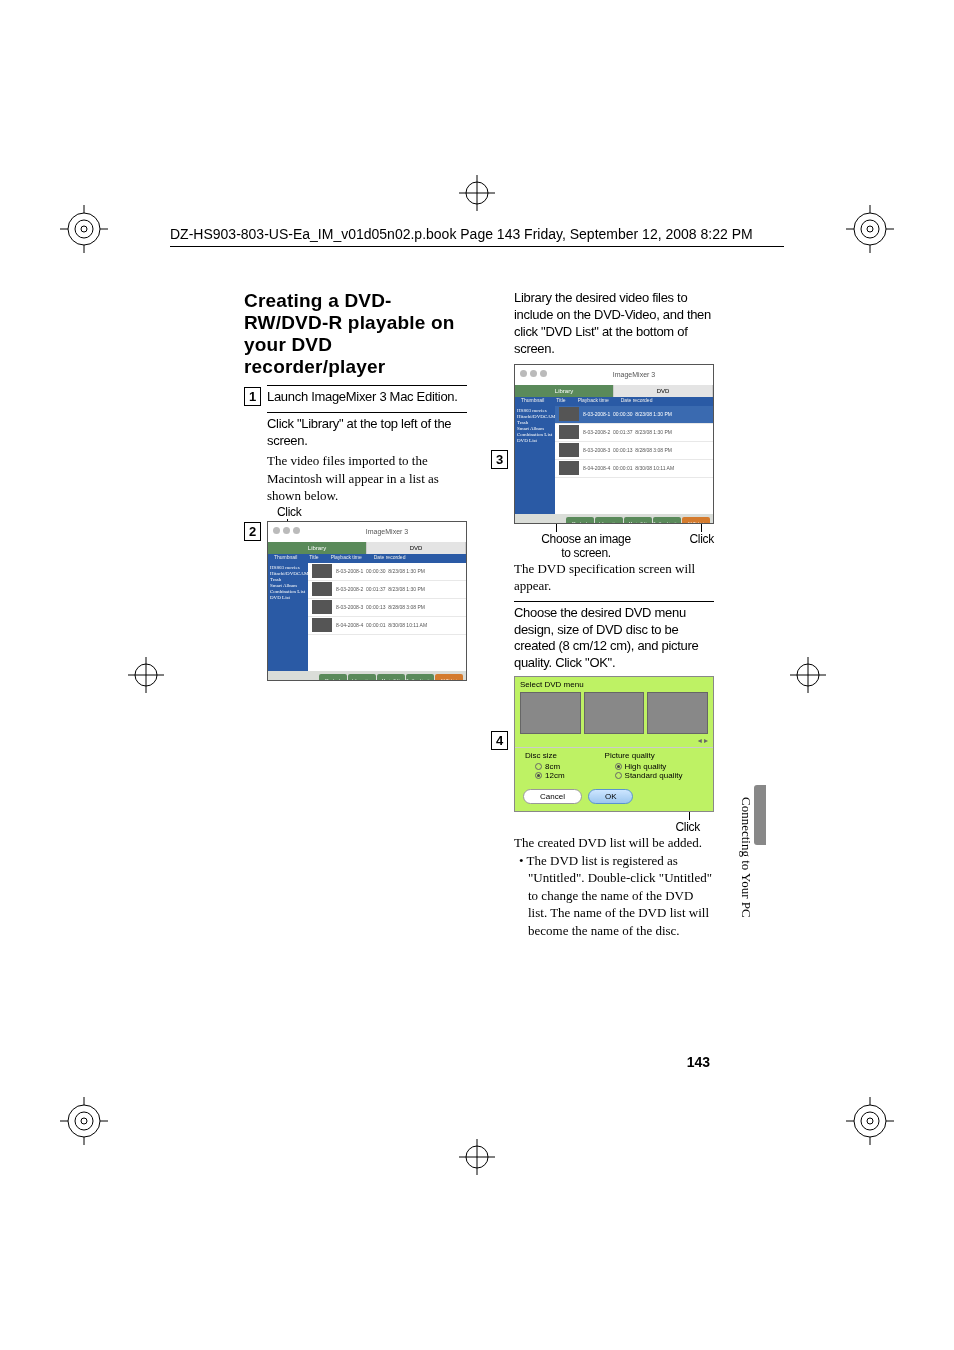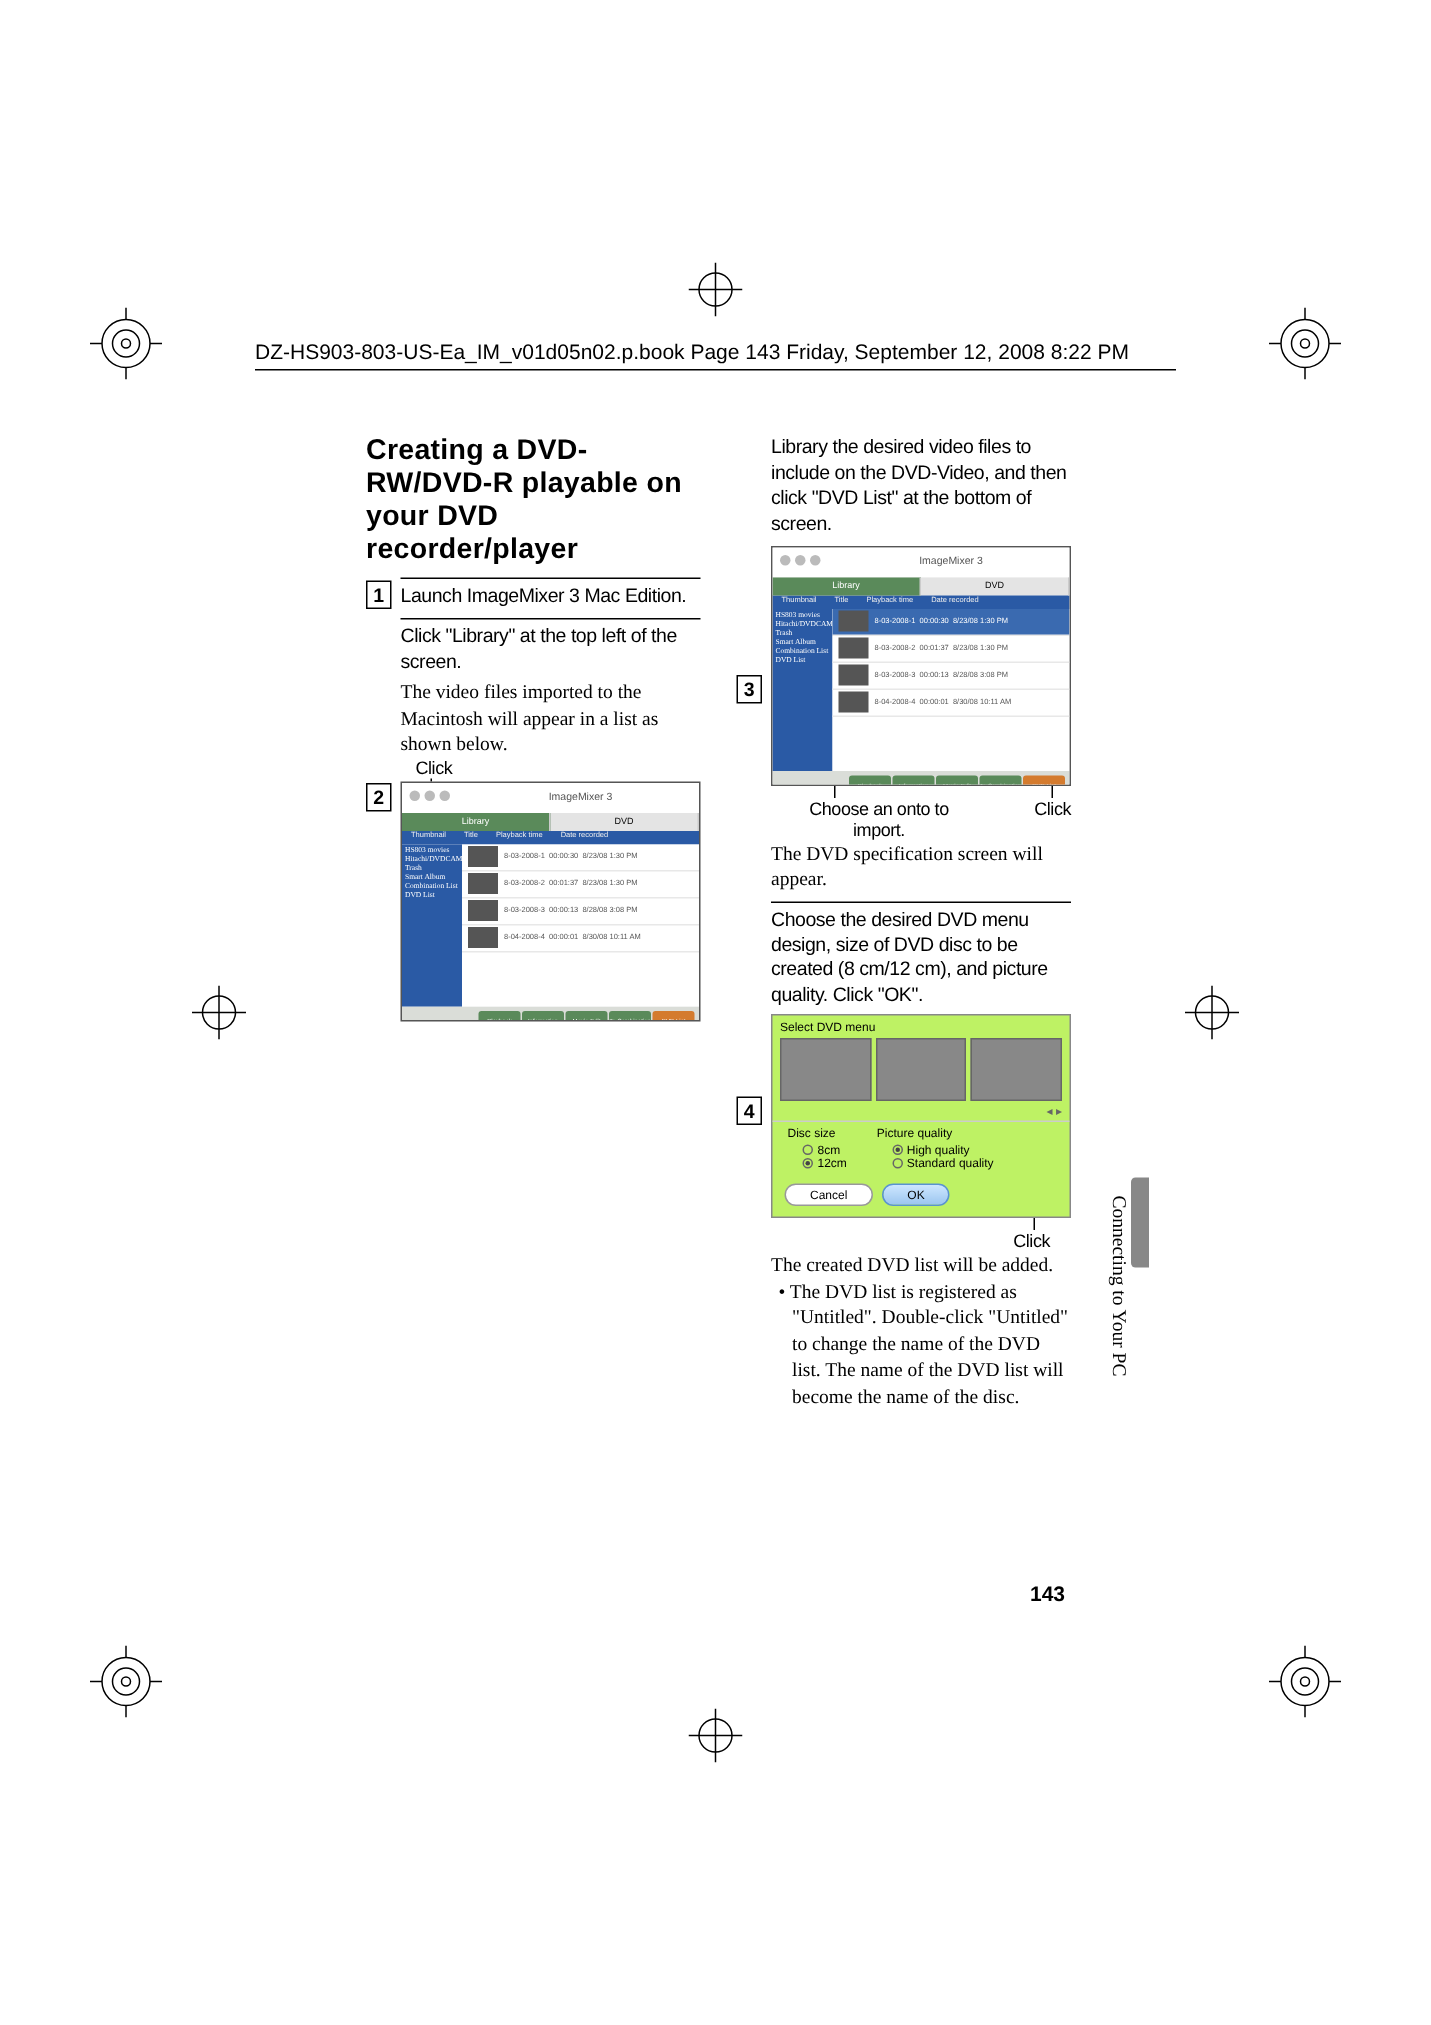--- a/index.html
+++ b/index.html
@@ -42,21 +42,21 @@
   .shot .hdr{height:9px;background:#2a5aa5;font-size:5px;color:#eee;display:flex;font-family:Arial,sans-serif}
   .shot .hdr span{padding:0 6px}
   .shot .bottom{height:20px;background:#daddd8;display:flex;justify-content:flex-end;gap:1px;padding:3px}
   .shot .btn{width:28px;background:#5a8a5a;border-radius:2px;font-size:4px;color:#fff;text-align:center;line-height:14px;font-family:Arial,sans-serif}
   .shot .btn.orange{background:#d47b2e}
   .dialog{border:1px solid #888;background:#bef264;position:relative;font-family:Arial,sans-serif;margin-top:4px}
   .dialog .dtitle{font-size:8px;padding:3px 5px}
   .dialog .thumbs{display:flex;gap:3px;padding:0 5px}
   .dialog .dthumb{flex:1;height:42px;background:#888;border:1px solid #666}
   .dialog .arrows{text-align:right;padding:2px 5px;font-size:8px;color:#666}
-  .dialog .opts{display:flex;padding:3px 10px 5px;font-size:8px;gap:20px;border-top:1px solid #ccc}
+  .dialog .opts{display:flex;padding:3px 10px 5px;font-size:8px;gap:40px;border-top:1px solid #ccc}
   .dialog .opts .group .lbl{margin-bottom:2px}
   .dialog .opts .group .opt{display:flex;align-items:center;gap:3px;margin-left:10px}
   .dialog .opts .radio{width:7px;height:7px;border:1px solid #666;border-radius:50%;display:inline-flex;align-items:center;justify-content:center}
   .dialog .opts .radio.sel::after{content:"";width:3px;height:3px;background:#444;border-radius:50%}
   .dialog .dbuttons{display:flex;justify-content:flex-start;gap:6px;padding:4px 8px 7px}
   .dialog .dbutton{font-size:8px;padding:2px 16px;border:1px solid #999;border-radius:8px;background:#fff}
   .dialog .dbutton.ok{background:linear-gradient(#cde6ff,#9cc6ef);border:1px solid #5a93cf}
   .bullet-list{font-size:13px;line-height:1.35;padding-left:14px;text-indent:-9px}
   .vert{position:absolute;right:200px;top:797px;font-size:13px;writing-mode:vertical-rl}
   .tab-stub{position:absolute;right:188px;top:785px;width:12px;height:60px;background:#888;border-radius:3px 0 0 3px}
@@ -235,21 +235,21 @@
             <div class="btn">Playback</div>
             <div class="btn">Information</div>
             <div class="btn">Movie Edit</div>
             <div class="btn">To Combination List</div>
             <div class="btn orange">DVD List</div>
           </div>
         </div>
         <div style="position:relative;height:34px">
           <div class="vline" style="left:42px;top:0;height:8px"></div>
           <div class="vline" style="right:12px;top:0;height:8px"></div>
-          <span class="callout" style="position:absolute;left:22px;top:8px;width:100px;text-align:center">Choose an onto to import.</span>
+          <span class="callout" style="position:absolute;left:22px;top:8px;width:100px;text-align:center">Choose an image to screen.</span>
           <span class="callout" style="position:absolute;right:0;top:8px">Click</span>
         </div>
         <p class="sub">The DVD specification screen will appear.</p>
       </div>
     </div>
 
     <div class="step">
       <div class="num-box" style="margin-top:130px">4</div>
       <div class="step-body">
         <p class="cond narrow">Choose the desired DVD menu design, size of DVD disc to be created (8 cm/12 cm), and picture quality. Click "OK".</p>

